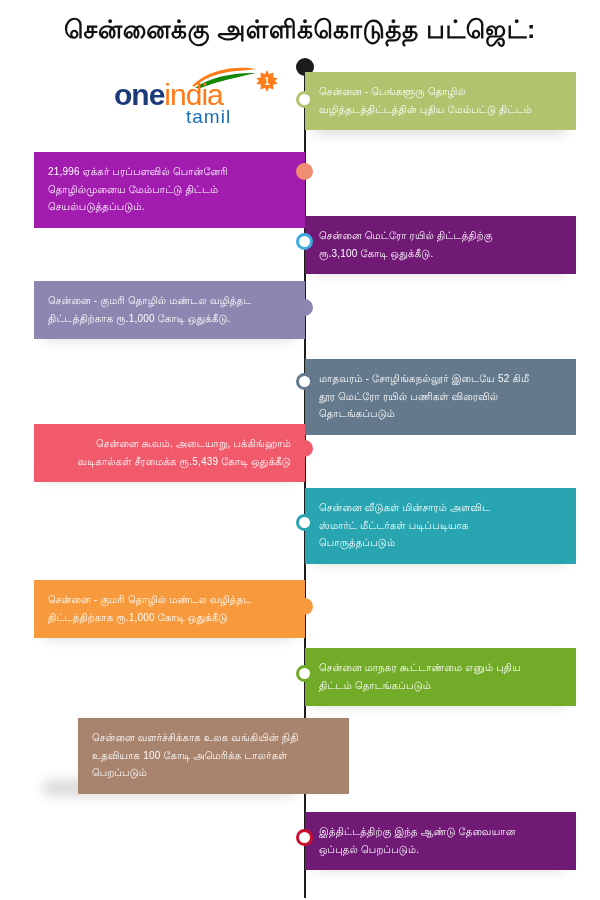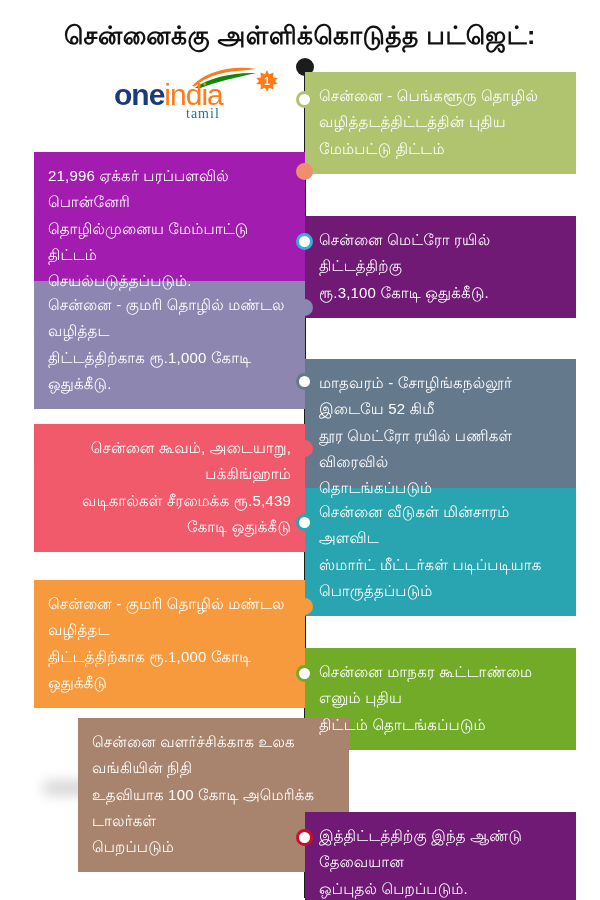--- a/index.html
+++ b/index.html
@@ -12,21 +12,21 @@
   }
   #infographic{
     position:relative;
     width:600px;height:900px;
     background:#ffffff;
   }
 
   
   .title{
     position:absolute;
-    left:0;top:20px;
+    left:0;top:14px;
     width:600px;
     text-align:center;
     font-size:25px;
     font-weight:bold;
     color:#111111;
     letter-spacing:0.5px;
     line-height:1.2;
     white-space:nowrap;
   }
 
@@ -42,24 +42,23 @@
     font-size:30px;
     font-weight:bold;
     letter-spacing:-1px;
     line-height:1;
   }
   .logo-one{color:#1a3a7a;}
   .logo-india{color:#ff7a18;font-weight:normal;}
   .logo-sub{
     position:absolute;
     left:78px;top:44px;
-    font-size:14px;
+    font-size:19px;
     color:#1a6fb5;
     letter-spacing:1px;
-    font-family:Liberation Serif, serif;
   }
   .swoosh{
     position:absolute;
     left:82px;top:4px;
     width:68px;height:22px;
   }
   .badge{
     position:absolute;
     left:148px;top:8px;
     width:22px;height:22px;
@@ -85,21 +84,21 @@
     border-radius:50%;
     background:#1c1c1c;
   }
 
   
   .card{
     position:absolute;
     box-sizing:border-box;
     padding:11px 14px 12px 14px;
     color:#ffffff;
-    font-size:15px;
+    font-size:10px;
     line-height:1.75;
     letter-spacing:0.2px;
   }
   .card.left{
     left:34px;
     width:271px;
     text-align:left;
   }
   .card.right{
     left:305px;

